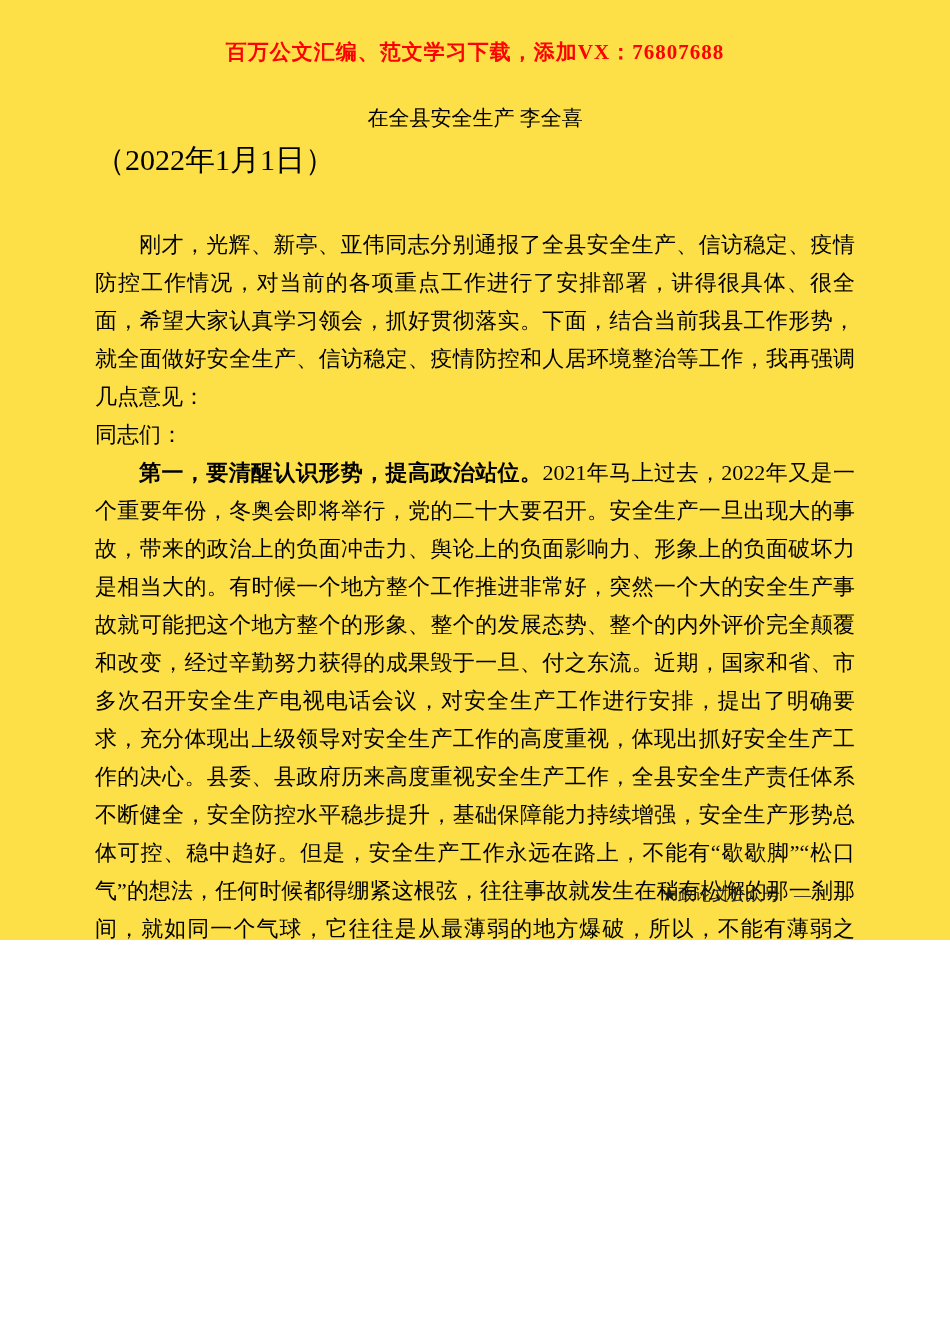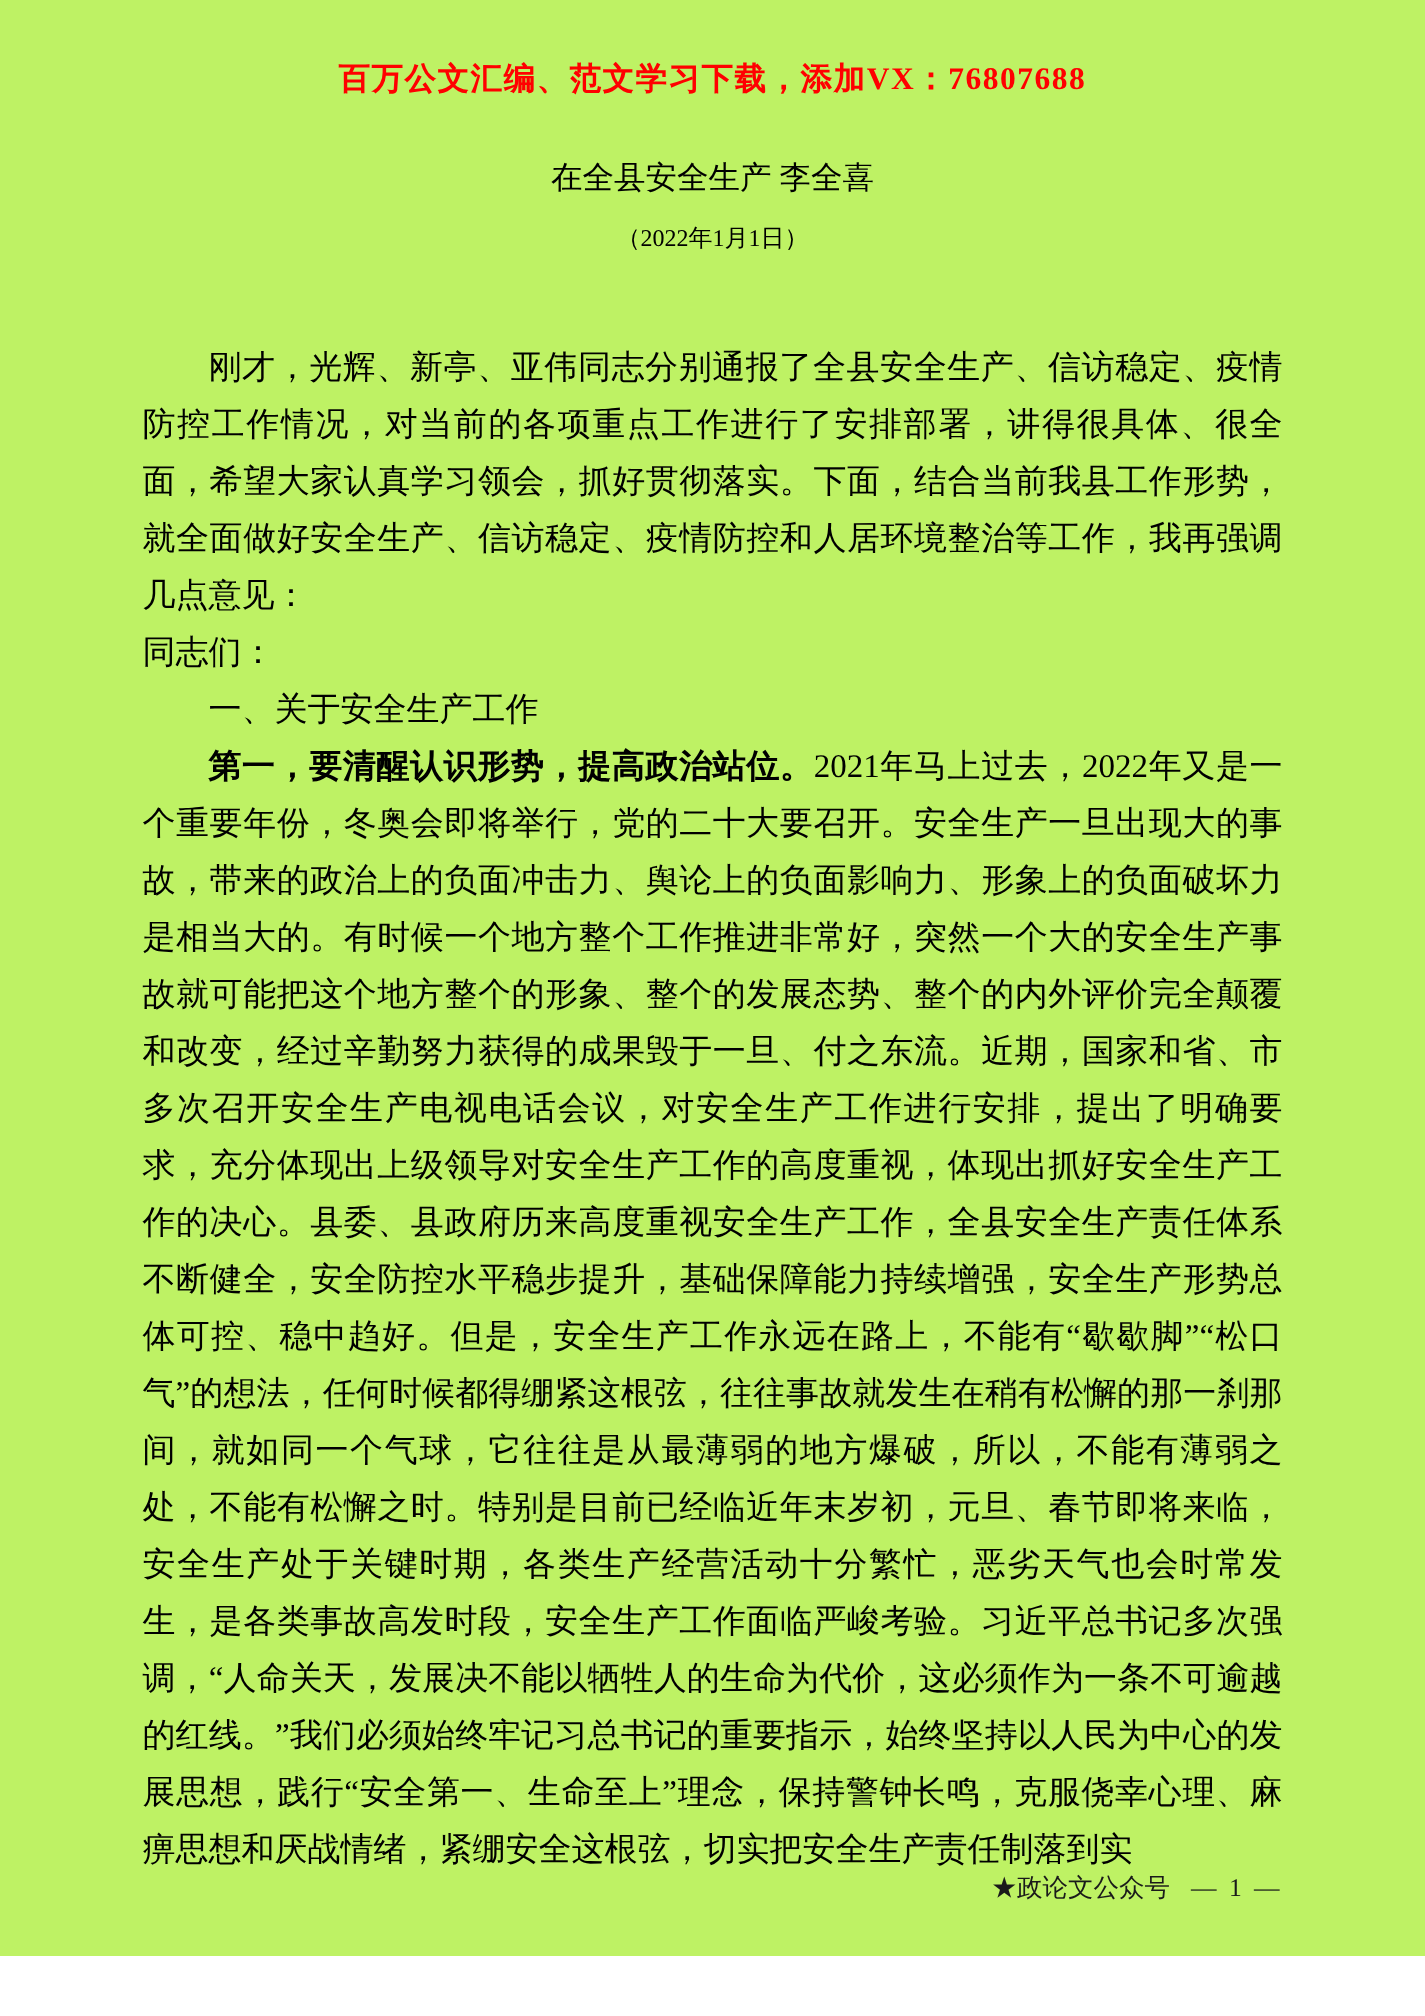--- a/index.html
+++ b/index.html
@@ -4,23 +4,23 @@
 <style>
   * { margin: 0; padding: 0; box-sizing: border-box; }
   html, body { background: #ffffff; }
   body {
     font-family: "Liberation Serif", "DejaVu Serif", serif;
     color: #000000;
   }
   .page {
     position: relative;
     width: 950px;
-    height: 1304px;
+    height: 940px;
     margin: 0 auto;
-    background: #bef264;
+    background: #fde047;
     padding: 38px 95px 60px 95px;
     overflow: hidden;
   }
   .notice {
     color: #ff0000;
     text-align: center;
     font-size: 21px;
     font-weight: bold;
     letter-spacing: 1px;
     margin-bottom: 32px;
@@ -30,22 +30,22 @@
     font-size: 22px;
     font-weight: bold;
     line-height: 40px;
   }
   .doc-speaker {
     text-align: center;
     font-size: 21px;
     line-height: 40px;
   }
   .doc-date {
-    text-align: center;
-    font-size: 16px;
+    text-align: left;
+    font-size: 30px;
     line-height: 44px;
     margin-bottom: 44px;
   }
   .body-text {
     font-size: 22px;
     line-height: 38px;
     text-align: justify;
   }
   .para {
     text-indent: 2em;
@@ -81,21 +81,20 @@
   <div class="doc-speaker">在全县安全生产 李全喜</div>
 
   <div class="doc-date">（2022年1月1日）</div>
 
   <div class="body-text">
 
     <p class="para">刚才，光辉、新亭、亚伟同志分别通报了全县安全生产、信访稳定、疫情防控工作情况，对当前的各项重点工作进行了安排部署，讲得很具体、很全面，希望大家认真学习领会，抓好贯彻落实。下面，结合当前我县工作形势，就全面做好安全生产、信访稳定、疫情防控和人居环境整治等工作，我再强调几点意见：</p>
 
     <p class="para salutation">同志们：</p>
 
-    <p class="para">一、关于安全生产工作</p>
 
     <p class="para"><span class="bold-lead">第一，要清醒认识形势，提高政治站位。</span><span>2021年马上过去，2022年又是一个重要年份，冬奥会即将举行，党的二十大要召开。安全生产一旦出现大的事故，带来的政治上的负面冲击力、舆论上的负面影响力、形象上的负面破坏力是相当大的。有时候一个地方整个工作推进非常好，突然一个大的安全生产事故就可能把这个地方整个的形象、整个的发展态势、整个的内外评价完全颠覆和改变，经过辛勤努力获得的成果毁于一旦、付之东流。近期，国家和省、市多次召开安全生产电视电话会议，对安全生产工作进行安排，提出了明确要求，充分体现出上级领导对安全生产工作的高度重视，体现出抓好安全生产工作的决心。县委、县政府历来高度重视安全生产工作，全县安全生产责任体系不断健全，安全防控水平稳步提升，基础保障能力持续增强，安全生产形势总体可控、稳中趋好。但是，安全生产工作永远在路上，不能有“歇歇脚”“松口气”的想法，任何时候都得绷紧这根弦，往往事故就发生在稍有松懈的那一刹那间，就如同一个气球，它往往是从最薄弱的地方爆破，所以，不能有薄弱之处，不能有松懈之时。特别是目前已经临近年末岁初，元旦、春节即将来临，安全生产处于关键时期，各类生产经营活动十分繁忙，恶劣天气也会时常发生，是各类事故高发时段，安全生产工作面临严峻考验。习近平总书记多次强调，“人命关天，发展决不能以牺牲人的生命为代价，这必须作为一条不可逾越的红线。”我们必须始终牢记习总书记的重要指示，始终坚持以人民为中心的发展思想，践行“安全第一、生命至上”理念，保持警钟长鸣，克服侥幸心理、麻痹思想和厌战情绪，紧绷安全这根弦，切实把安全生产责任制落到实</span></p>
 
   </div>
 
   <div class="footer">
     <span class="footer-label">★政论文公众号</span>
     <span class="page-num">— 1 —</span>
   </div>
 

